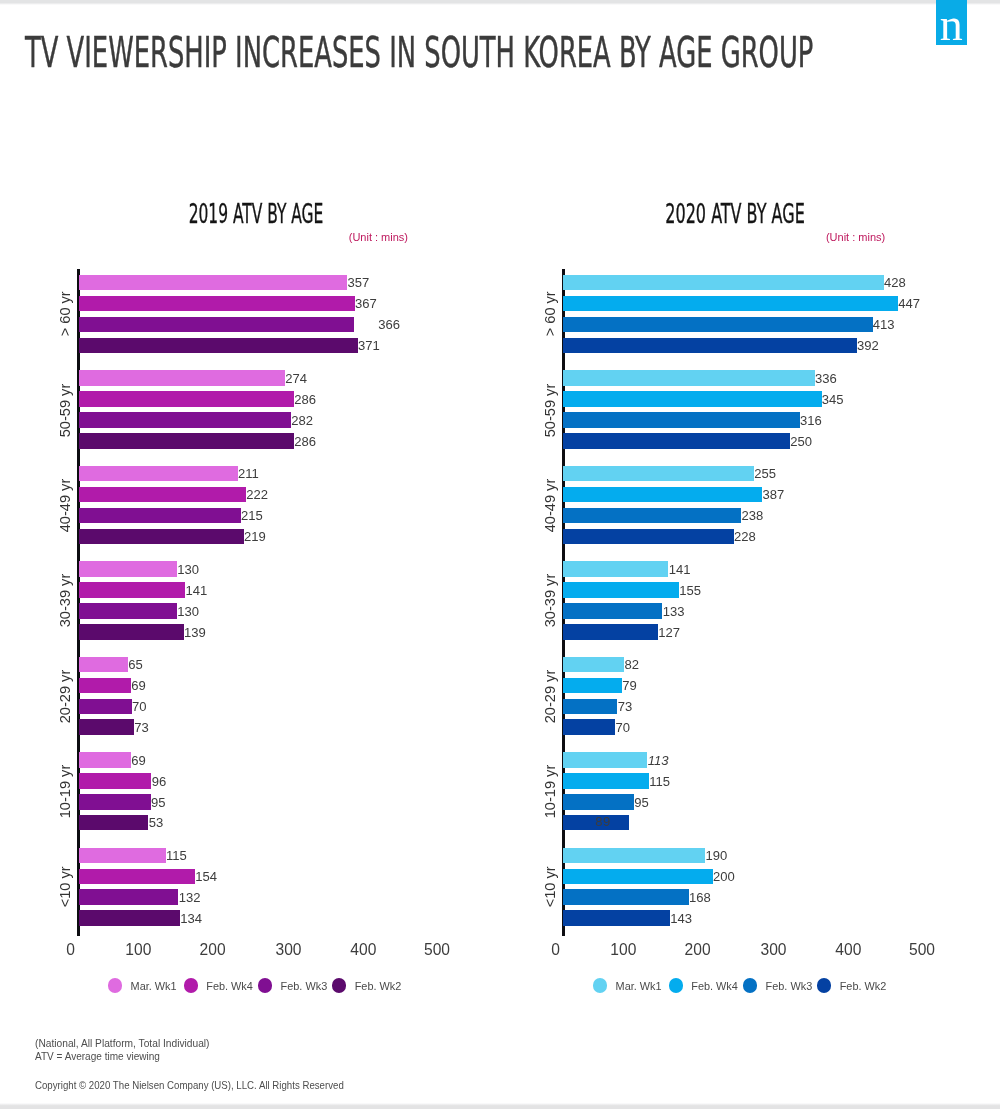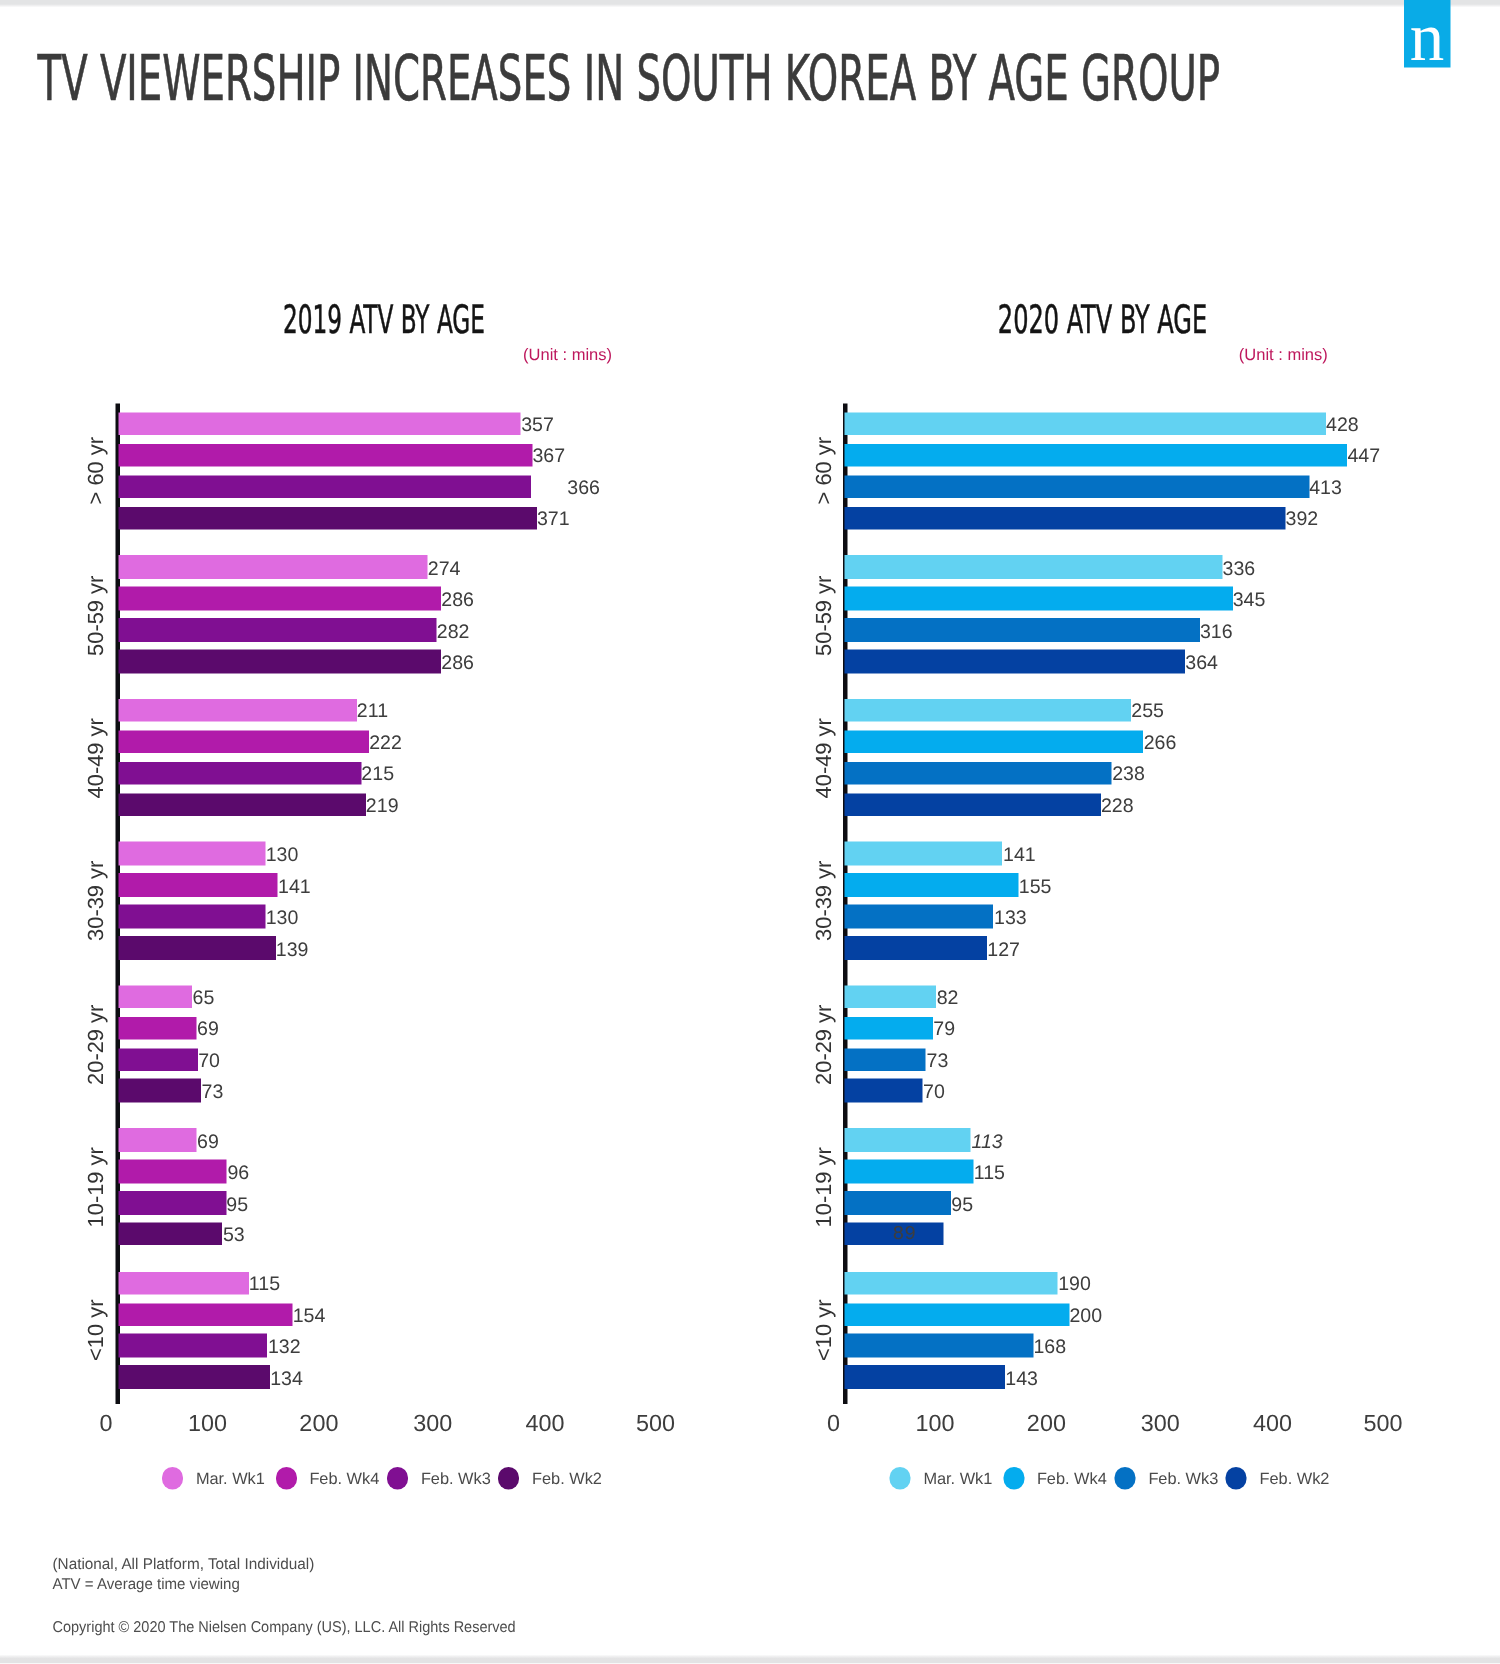--- a/index.html
+++ b/index.html
@@ -187,26 +187,26 @@
       <div class="bar" style="left: 562.7px; top: 293.6px; width: 294.118px; background: rgb(4, 65, 162);"></div>
       <div class="bar-val" style="left: 857.018px; top: 293.9px;">392</div>
       <div class="cat-label" style="left: 539.8px; top: 323.55px; width: 20px; height: 84.3px;">50-59 yr</div>
       <div class="bar" style="left: 562.7px; top: 326.35px; width: 252.101px; background: rgb(98, 210, 242);"></div>
       <div class="bar-val" style="left: 815.001px; top: 326.65px;">336</div>
       <div class="bar" style="left: 562.7px; top: 347.25px; width: 258.853px; background: rgb(4, 172, 238);"></div>
       <div class="bar-val" style="left: 821.754px; top: 347.55px;">345</div>
       <div class="bar" style="left: 562.7px; top: 368.15px; width: 237.095px; background: rgb(4, 113, 196);"></div>
       <div class="bar-val" style="left: 799.995px; top: 368.45px;">316</div>
       <div class="bar" style="left: 562.7px; top: 389.05px; width: 227.341px; background: rgb(4, 65, 162);"></div>
-      <div class="bar-val" style="left: 790.241px; top: 389.35px;">364</div>
+      <div class="bar-val" style="left: 790.241px; top: 389.35px;">250</div>
       <div class="cat-label" style="left: 539.8px; top: 419px; width: 20px; height: 84.3px;">40-49 yr</div>
       <div class="bar" style="left: 562.7px; top: 421.8px; width: 191.326px; background: rgb(98, 210, 242);"></div>
       <div class="bar-val" style="left: 754.226px; top: 422.1px;">255</div>
       <div class="bar" style="left: 562.7px; top: 442.7px; width: 199.58px; background: rgb(4, 172, 238);"></div>
-      <div class="bar-val" style="left: 762.48px; top: 443px;">266</div>
+      <div class="bar-val" style="left: 762.48px; top: 443px;">387</div>
       <div class="bar" style="left: 562.7px; top: 463.6px; width: 178.571px; background: rgb(4, 113, 196);"></div>
       <div class="bar-val" style="left: 741.471px; top: 463.9px;">238</div>
       <div class="bar" style="left: 562.7px; top: 484.5px; width: 171.068px; background: rgb(4, 65, 162);"></div>
       <div class="bar-val" style="left: 733.968px; top: 484.8px;">228</div>
       <div class="cat-label" style="left: 539.8px; top: 514.45px; width: 20px; height: 84.3px;">30-39 yr</div>
       <div class="bar" style="left: 562.7px; top: 517.25px; width: 105.792px; background: rgb(98, 210, 242);"></div>
       <div class="bar-val" style="left: 668.692px; top: 517.55px;">141</div>
       <div class="bar" style="left: 562.7px; top: 538.15px; width: 116.296px; background: rgb(4, 172, 238);"></div>
       <div class="bar-val" style="left: 679.197px; top: 538.45px;">155</div>
       <div class="bar" style="left: 562.7px; top: 559.05px; width: 99.7899px; background: rgb(4, 113, 196);"></div>

